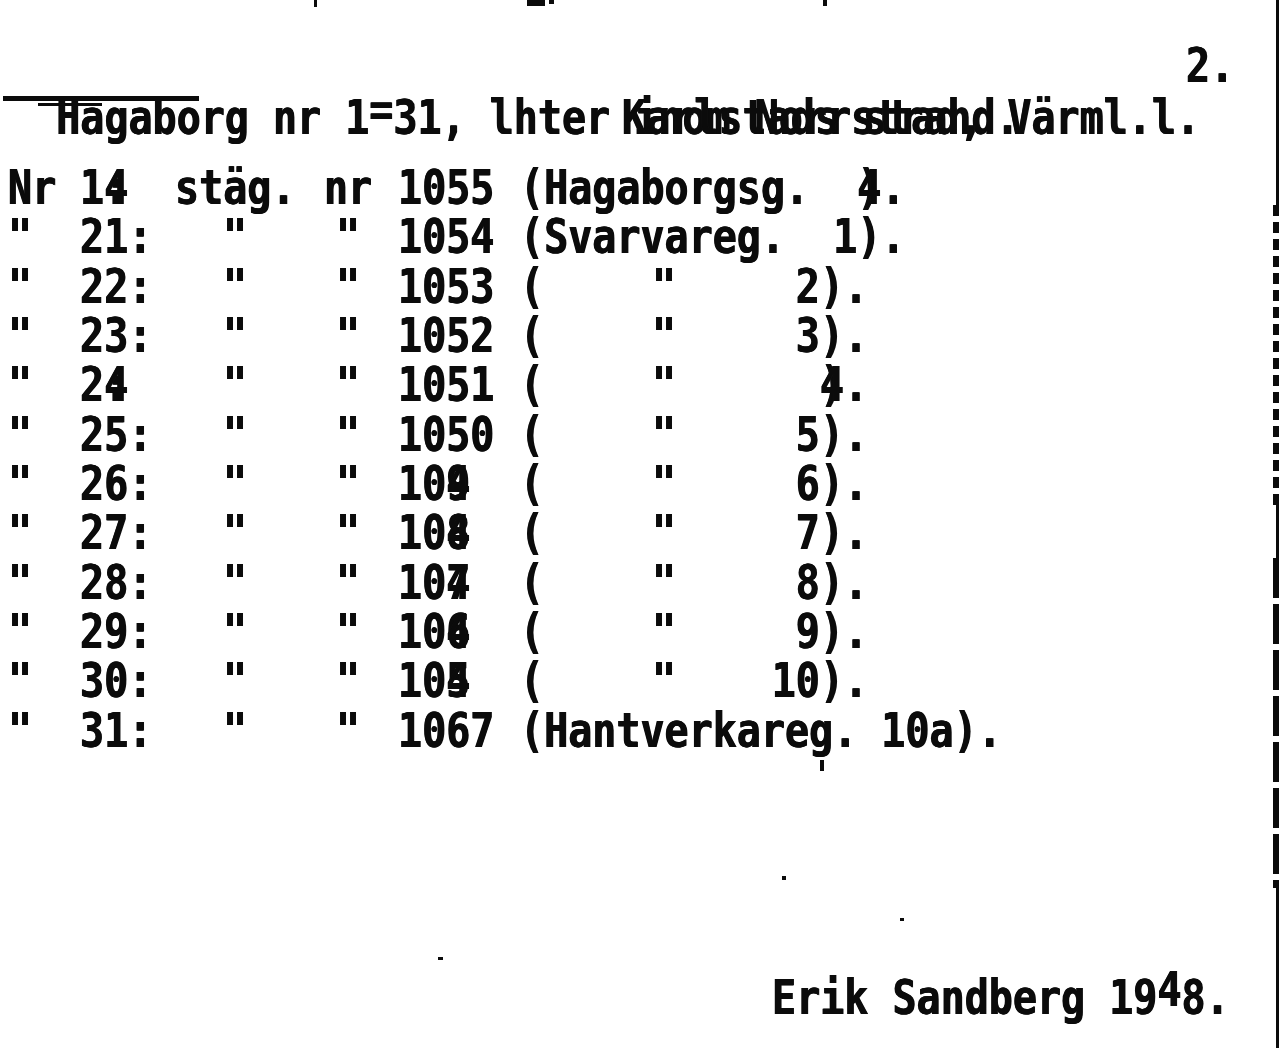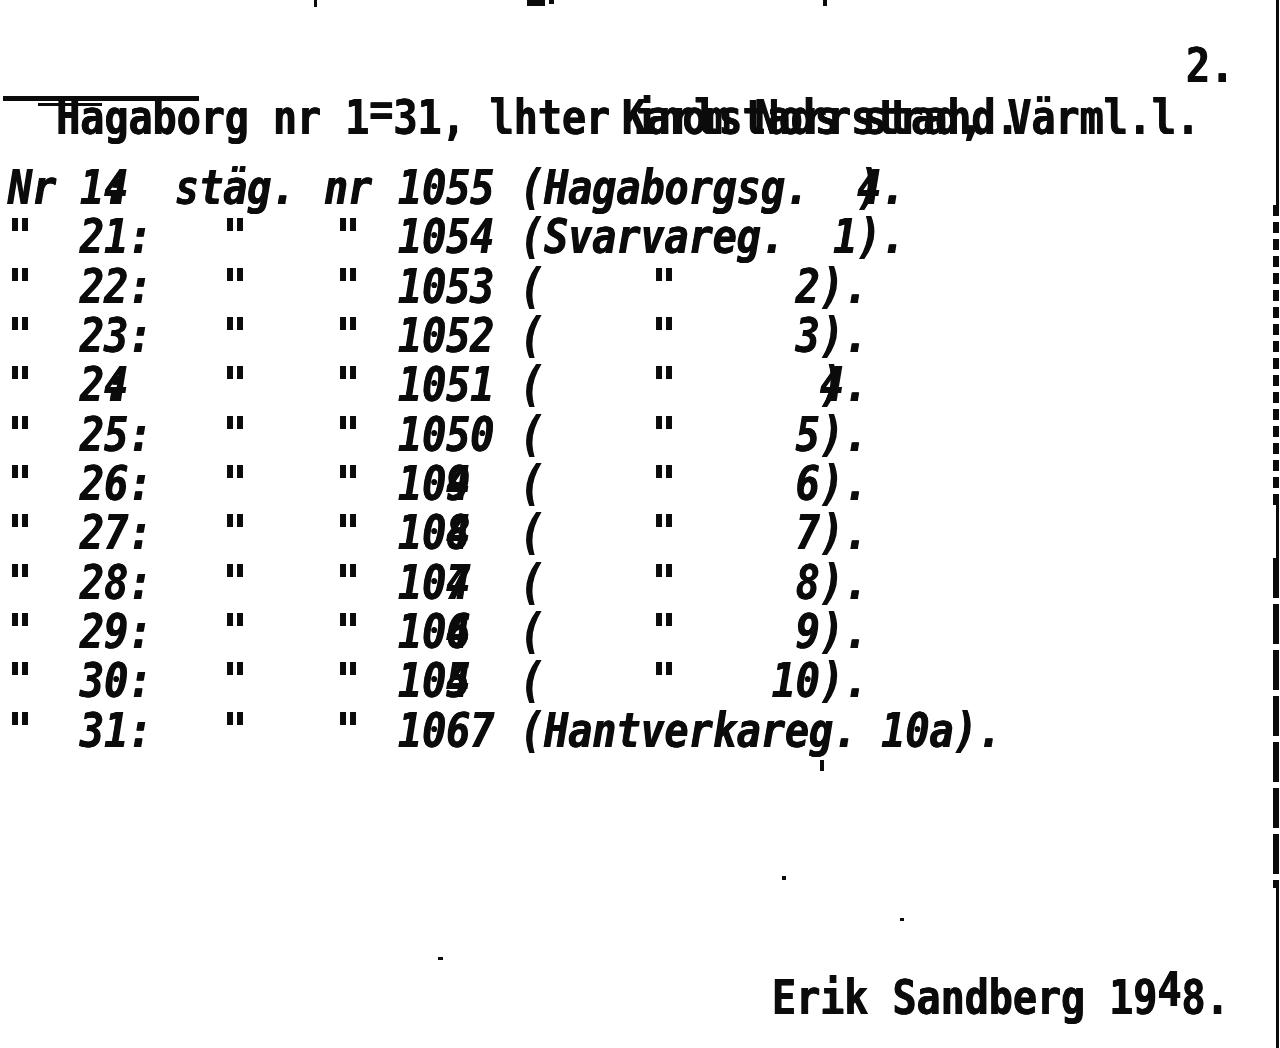--- a/index.html
+++ b/index.html
@@ -23,21 +23,21 @@
   }
   .abs{position:absolute;}
   
   .title{left:8px;top:40px;}
   .page-number{left:1186px;top:40px;}
   .subtitle{left:622px;top:92px;}
   .signature{left:772px;top:972px;}
   .title-underline{left:3px;top:96px;width:196px;height:5px;background:#0b0b0b;}
   .title-underline2{left:38px;top:103px;width:64px;height:3px;background:#0b0b0b;}
   
-  .rows{position:absolute;left:0;top:162px;width:1280px;font-style:italic;}
+  .rows{position:absolute;left:0;top:162px;width:1280px;}
   .row{position:relative;height:49.35px;transform:scaleY(1.18);transform-origin:0 0;
        font-weight:bold;font-size:40px;line-height:44px;white-space:pre;
        text-shadow:0.6px 0 0 #111, -0.4px 0 0 #111;}
   .row span{position:absolute;top:0;}
   .c1{left:8px;}
   .c2{left:80px;}
   .c3{left:175px;width:120px;text-align:center;}
   .c4{left:318px;width:60px;text-align:center;}
   .c5{left:398px;}
   .c6{left:520px;width:520px;}

